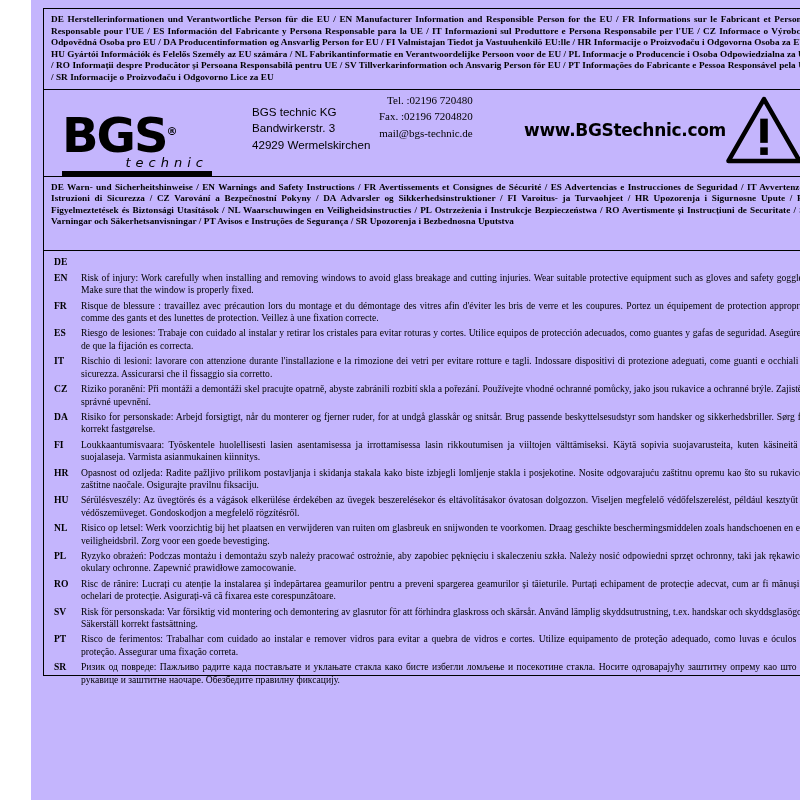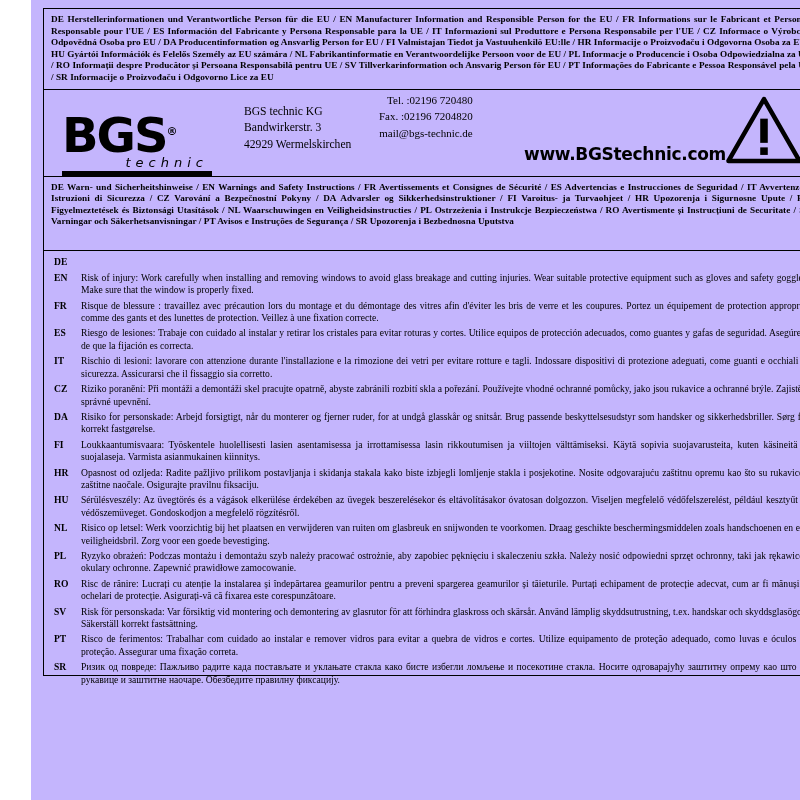--- a/index.html
+++ b/index.html
@@ -78,43 +78,43 @@
     padding-right: 4px;
     font-style: italic;
   }
   .logo-bar {
     height: 5px;
     background: #000;
     margin-top: 1px;
   }
   .addr {
     position: absolute;
-    left: 200px;
+    left: 208px;
     top: 14px;
-    font-family: Liberation Serif, serif;
+    font-family: Liberation Sans, sans-serif;
     font-size: 11.6px;
     line-height: 16.5px;
   }
   .contact {
     position: absolute;
     left: 330px;
     top: 2px;
     font-family: "Liberation Serif", serif;
     font-size: 11px;
     line-height: 16.5px;
     text-align: right;
   }
   .contact .lbl {
     display: inline-block;
     width: 30px;
   }
   .web {
     position: absolute;
     left: 480px;
-    top: 54px;
+    top: 30px;
     font-family: "DejaVu Sans", sans-serif;
     font-weight: bold;
     font-size: 17px;
     letter-spacing: -0.3px;
   }
   .warn-tri {
     position: absolute;
     right: 16px;
     top: 6px;
     width: 76px;

